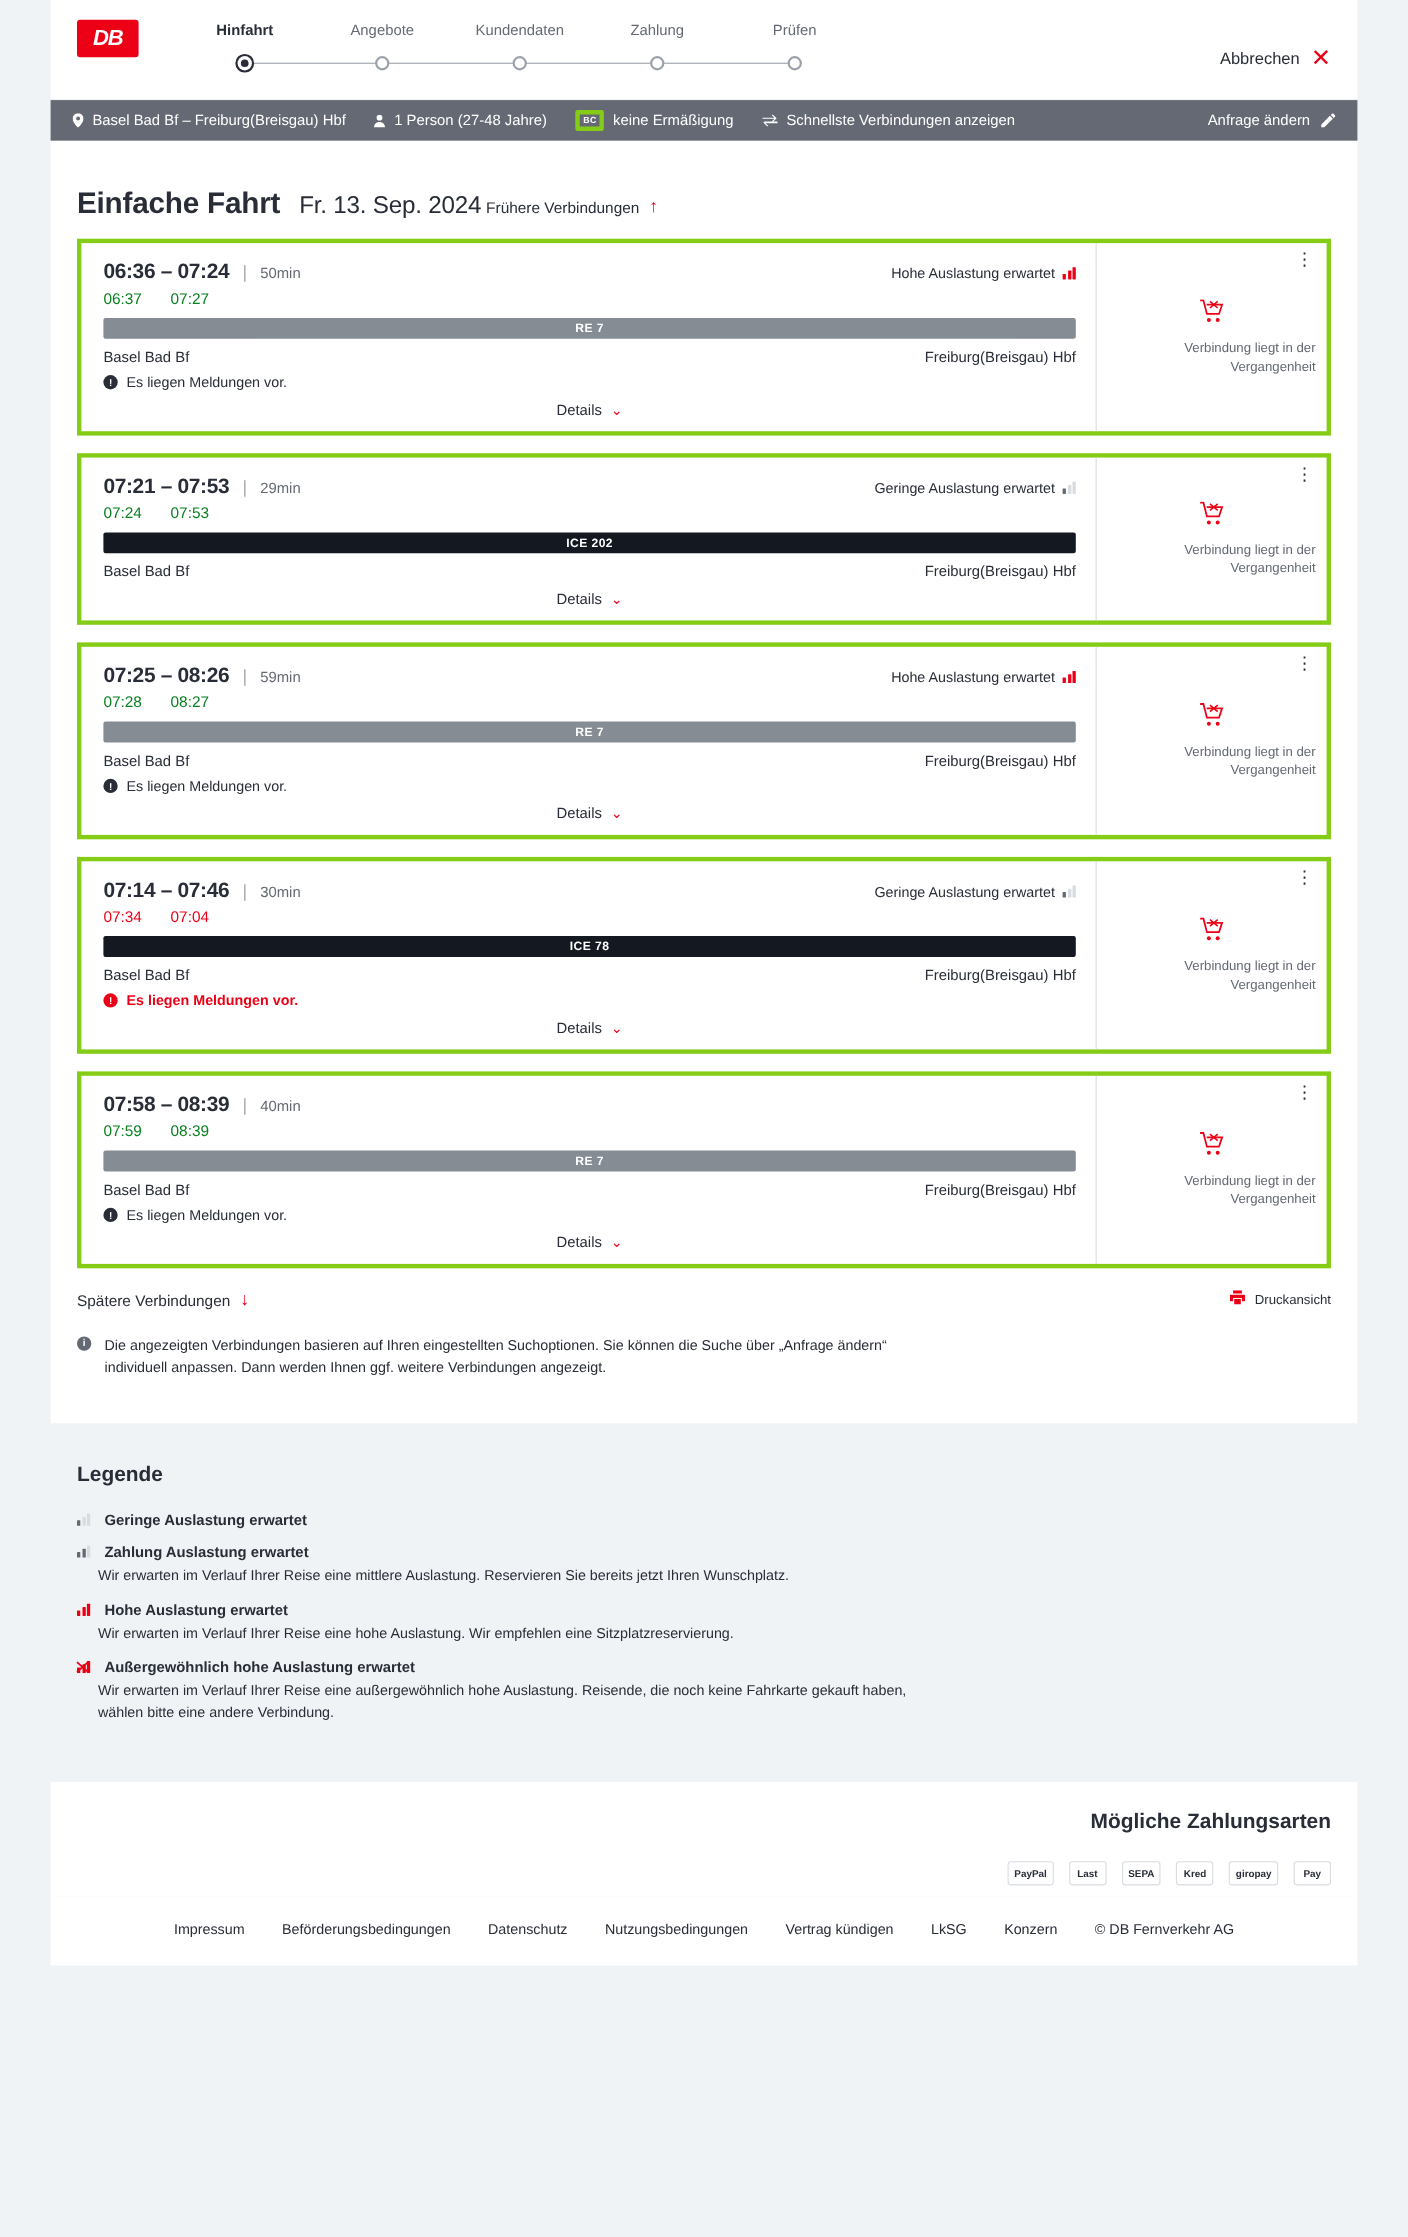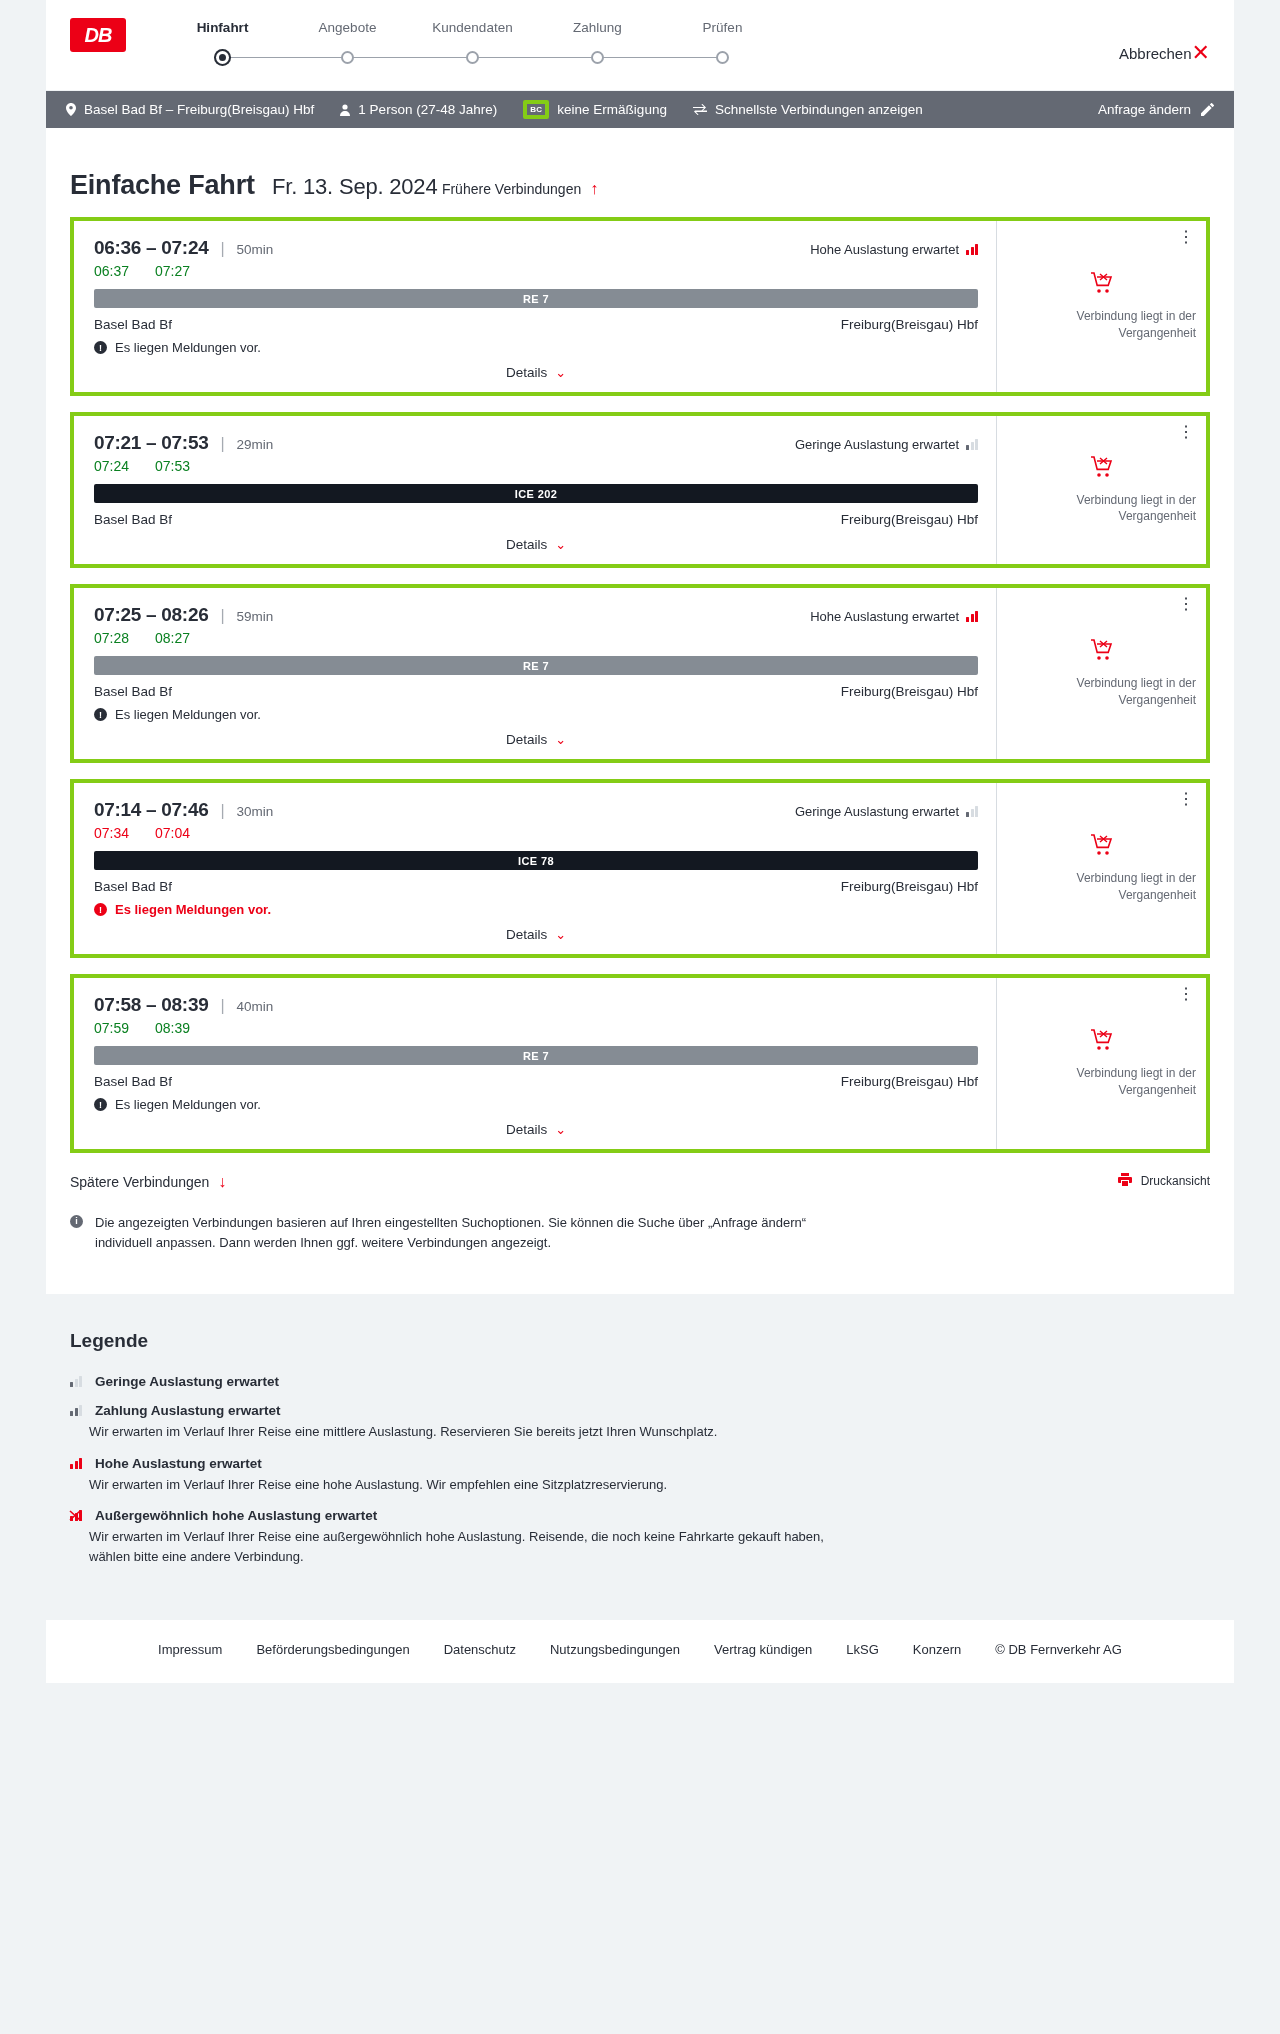--- a/index.html
+++ b/index.html
@@ -50,21 +50,21 @@
     border: 2px solid #9ca2ab; background:#fff;
     position:relative; z-index:2;
   }
   .step.active .dot { border-color:#282d37; background:#282d37; box-shadow: 0 0 0 3px #fff, 0 0 0 5px #282d37; width:7px; height:7px;}
   .step .line {
     position:absolute; top:50%; left:50%; width:125px; height:1px; background:#9ca2ab; z-index:1;
   }
   .step:last-child .line { display:none; }
   .abbrechen {
     margin-left:auto;
-    display:flex; align-items:center; gap:0;
+    display:flex; align-items:center; gap:10px;
     font-size:15px; color:#282d37;
     margin-top: 28px;
     cursor:pointer;
   }
   .abbrechen .x { font-size: 22px; color:#ec0016; line-height:1; }
 
   
   .searchbar {
     margin: 0 46px;
     background:#646973;
@@ -546,20 +546,33 @@
                 <path d="M1 1l10 9M11 1L1 10" stroke="#ec0016" stroke-width="1.6"></path>
               </svg>
             </span>
             <span>Außergewöhnlich hohe Auslastung erwartet</span>
           </div>
           <div class="ldesc">Wir erwarten im Verlauf Ihrer Reise eine außergewöhnlich hohe Auslastung. Reisende, die noch keine Fahrkarte gekauft haben, wählen bitte eine andere Verbindung.</div>
         </div>
       </div>
   </div>
 
+  <div class="footer">
+    <div class="pay">
+      <h3>Mögliche Zahlungsarten</h3>
+      <div class="payicons" id="payicons">
+          <span class="payicon">PayPal</span>
+          <span class="payicon">Last</span>
+          <span class="payicon">SEPA</span>
+          <span class="payicon">Kred</span>
+          <span class="payicon">giropay</span>
+          <span class="payicon">Pay</span>
+        </div>
+    </div>
+  </div>
 
   <div class="footlinks" id="footlinks">
       <span>Impressum</span>
       <span>Beförderungsbedingungen</span>
       <span>Datenschutz</span>
       <span>Nutzungsbedingungen</span>
       <span>Vertrag kündigen</span>
       <span>LkSG</span>
       <span>Konzern</span>
       <span class="copy">© DB Fernverkehr AG</span>

